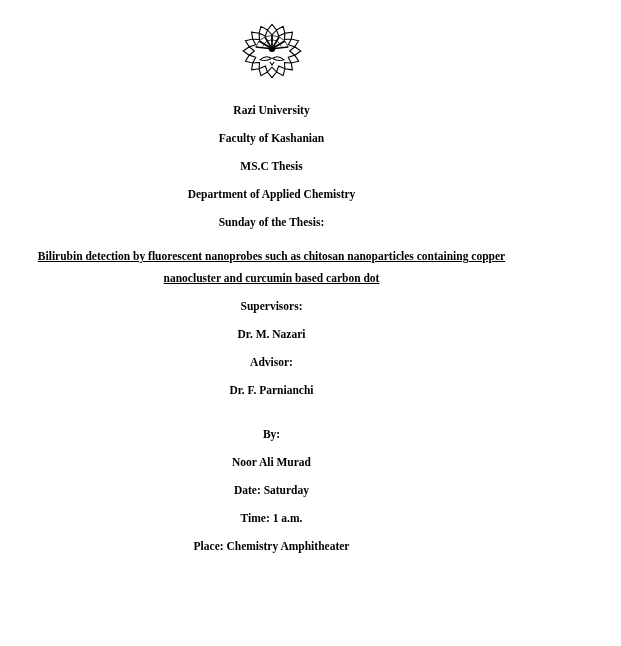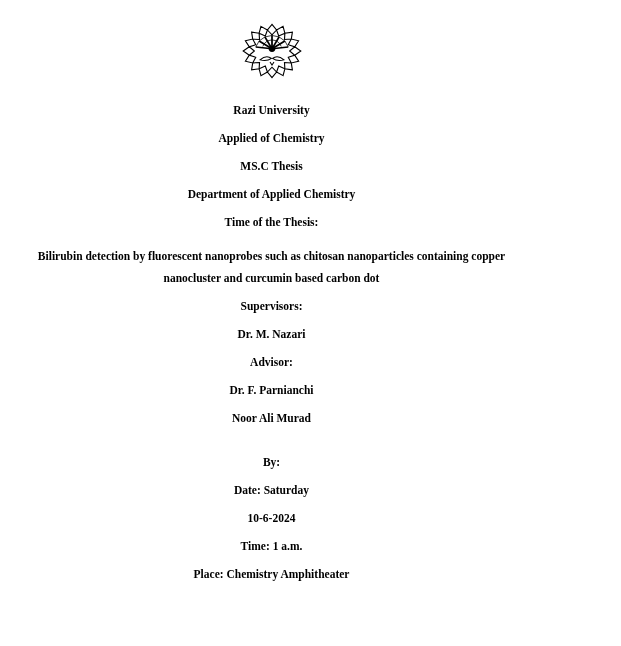--- a/index.html
+++ b/index.html
@@ -36,20 +36,21 @@
     display: block;
   }
   p.line {
     font-size: 11.5px;
     line-height: 22px;
     margin: 0 0 6px 0;
     white-space: nowrap;
   }
   .title-block {
     margin: 12px 0 6px 0;
+    text-decoration: underline;
   }
   .title-block .tline {
     font-size: 11.5px;
     line-height: 22px;
     white-space: nowrap;
   }
   p.by-gap {
     margin-top: 22px;
   }
 </style>
@@ -71,35 +72,34 @@
         <polyline points="29.7,44.6 33.9,36.5 41.1,31.0 50.0,29.0 58.9,31.0 66.1,36.5 70.3,44.6" fill="none" stroke="#000" stroke-width="1"></polyline>
         <polyline points="38.4,43.9 40.8,39.3 44.9,36.1 50.0,35.0 55.1,36.1 59.2,39.3 61.6,43.9" fill="none" stroke="#000" stroke-width="1"></polyline>
         <circle cx="50" cy="47" r="4.2" fill="#000"></circle>
         <path d="M35 62 Q43 54.5 49.3 60 Q43.5 64.5 35 62 Z" fill="#fff" stroke="#000" stroke-width="1.3"></path>
         <path d="M65 62 Q57 54.5 50.7 60 Q56.5 64.5 65 62 Z" fill="#fff" stroke="#000" stroke-width="1.3"></path>
         <path d="M47.5 65 L50 69 L52.5 65" fill="none" stroke="#000" stroke-width="1.3"></path>
       </svg>
   </div>
 
   <p class="line">Razi University</p>
-  <p class="line">Applied of Chemistry</p>
+  <p class="line">Faculty of Kashanian</p>
   <p class="line">MS.C Thesis</p>
   <p class="line">Department of Applied Chemistry</p>
-  <p class="line">Time of the Thesis:</p>
+  <p class="line">Sunday of the Thesis:</p>
 
   <div class="title-block">
     <div class="tline">Bilirubin detection by fluorescent nanoprobes such as chitosan nanoparticles containing copper</div>
     <div class="tline">nanocluster and curcumin based carbon dot</div>
   </div>
 
   <p class="line">Supervisors:</p>
   <p class="line">Dr. M. Nazari</p>
   <p class="line">Advisor:</p>
   <p class="line">Dr. F. Parnianchi</p>
 
+  <p class="line by-gap">By:</p>
   <p class="line">Noor Ali Murad</p>
-  <p class="line by-gap">By:</p>
   <p class="line">Date: Saturday</p>
-  <p class="line">10-6-2024</p>
   <p class="line">Time: 1 a.m.</p>
   <p class="line">Place: Chemistry Amphitheater</p>
 
 </div>
 
 </body></html>

